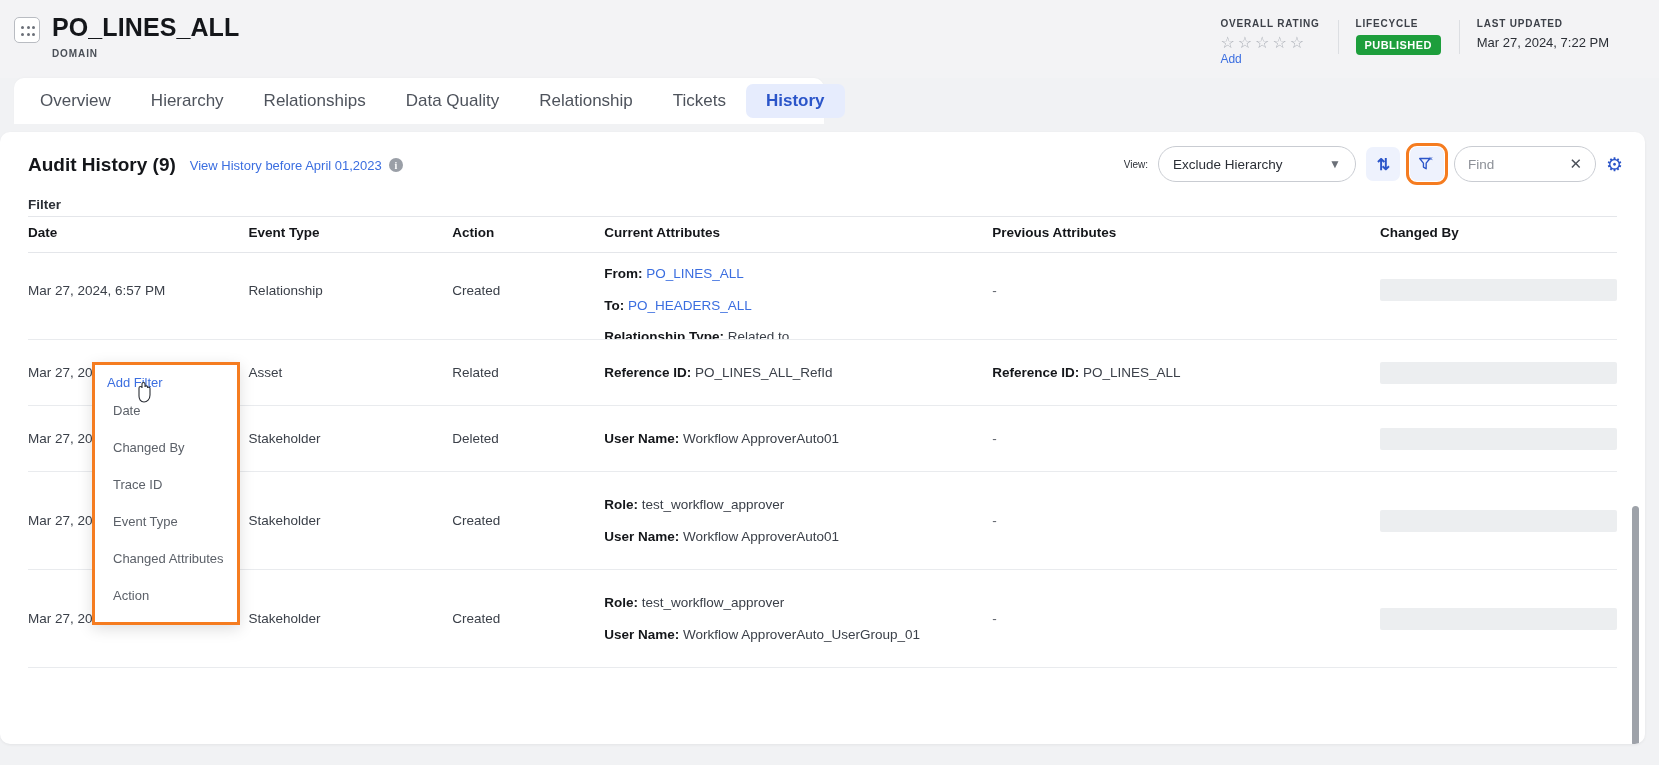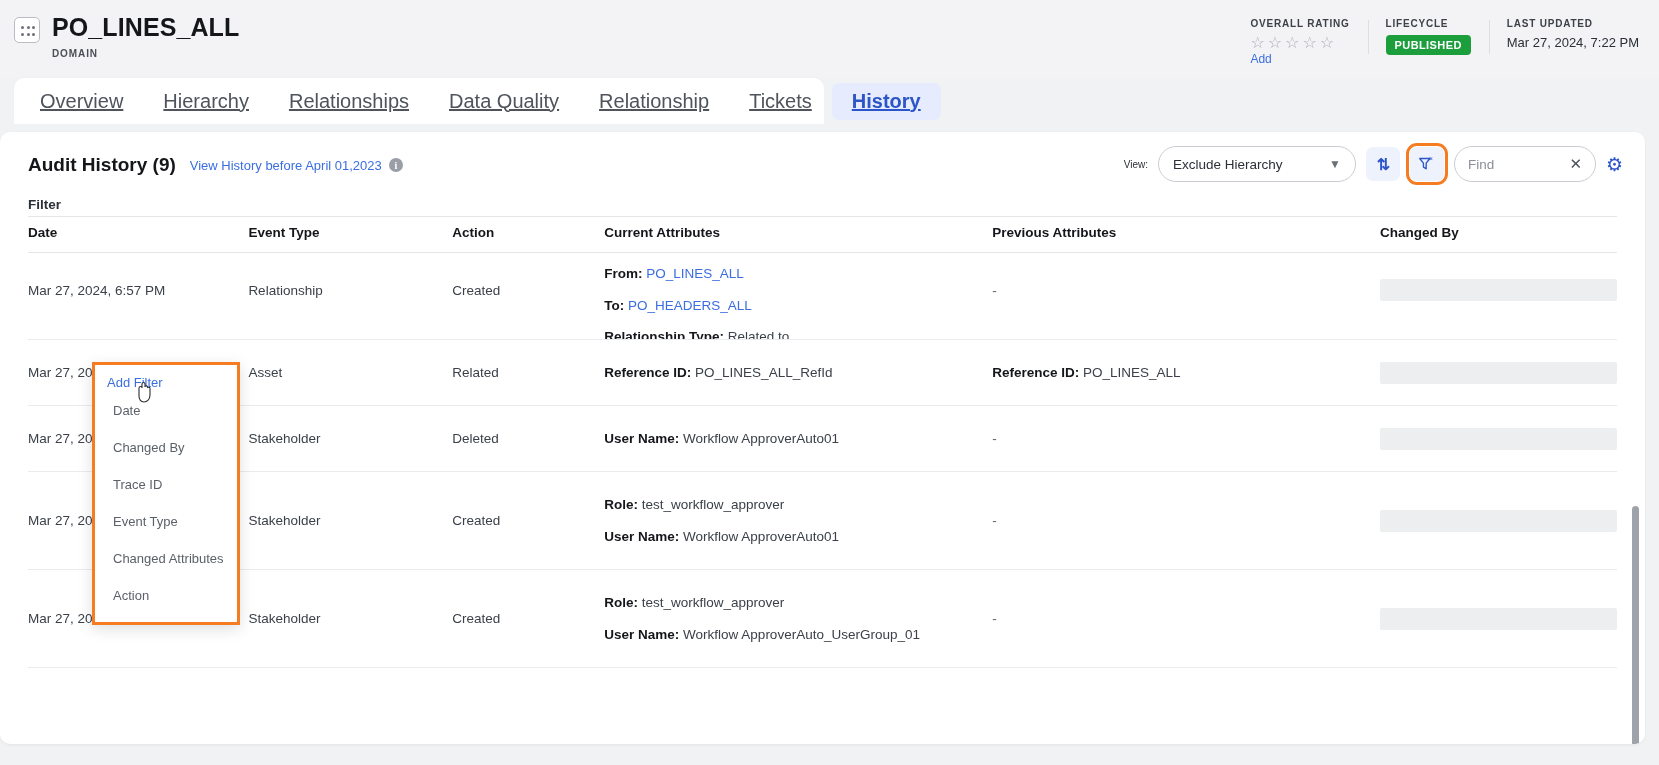--- a/index.html
+++ b/index.html
@@ -41,21 +41,21 @@
   .asset-title {
     font-size: 25px; font-weight: bold; color: #14161a;
     letter-spacing: .1px; line-height: 30px;
   }
   .asset-sub {
     font-size: 10px; font-weight: bold; color: #4a4f57;
     letter-spacing: .9px; margin-left: 52px; margin-top: 5px;
   }
 
   .header-meta {
-    position: absolute; right: 2px; top: 18px;
+    position: absolute; right: 32px; top: 18px;
     display: flex; align-items: flex-start; gap: 0;
   }
   .meta-block { padding: 0 18px; position: relative; }
   .meta-block + .meta-block::before {
     content: ""; position: absolute; left: 0; top: 2px;
     width: 1px; height: 34px; background: #dcdee2;
   }
   .meta-label {
     font-size: 10px; font-weight: bold; color: #3d4149;
     letter-spacing: .8px; white-space: nowrap; margin-bottom: 6px;
@@ -77,23 +77,23 @@
     height: 46px;
     background: #fff;
     border-radius: 10px 10px 0 0;
     display: flex; align-items: center;
     padding: 0 6px;
     width: 810px;
     position: relative;
     box-shadow: 0 -1px 2px rgba(0,0,0,.02);
   }
   .tab {
-    font-size: 20px; color: #4e535c;
+    font-size: 17px; color: #4e535c;
     padding: 7px 20px; border-radius: 7px;
-    cursor: pointer; white-space: nowrap; text-decoration: underline;
+    cursor: pointer; white-space: nowrap;
   }
   .tab.active { background: #e6ecfd; color: #2b55c9; font-weight: bold; }
 
   
   .card {
     margin: 8px 14px 0 0;
     background: #fff;
     border-radius: 10px;
     height: 612px;
     position: relative;

